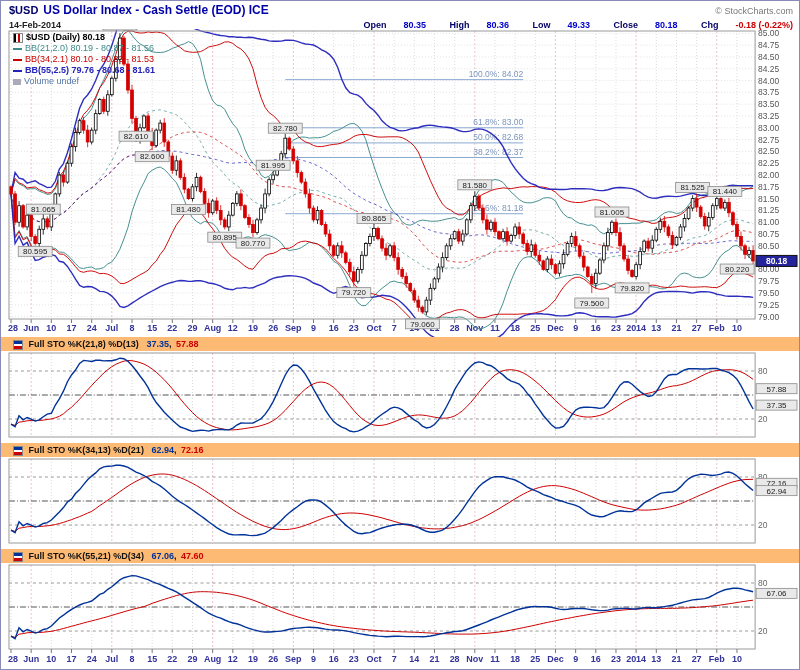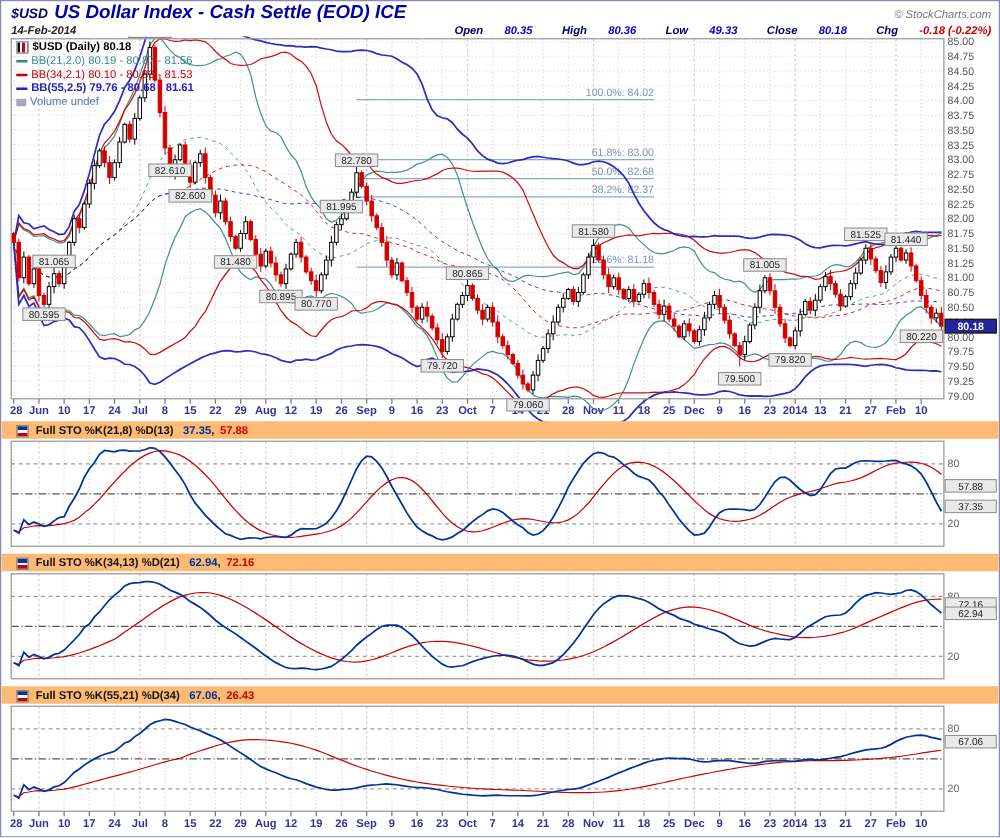--- a/index.html
+++ b/index.html
@@ -1,21 +1,21 @@
 <!DOCTYPE html>
 <html><head>
 <meta charset="utf-8">
 <style>
   html,body{margin:0;padding:0;background:#ffffff;font-family:"Liberation Sans",sans-serif;}
   .frame{width:800px;height:670px;box-sizing:border-box;border:1px solid #8a8ab8;background:#fff;overflow:hidden;}
   
-  .header{height:28px;box-sizing:border-box;padding:3px 6px 0 8px;font-style:italic;}
+  .header{height:28px;box-sizing:border-box;padding:3px 6px 0 8px;}
   .hrow{display:flex;justify-content:space-between;align-items:baseline;line-height:12px;white-space:nowrap;}
   .sym{font-weight:bold;color:#000066;font-size:11px;}
-  .ttl{color:#0000aa;font-size:15px;font-weight:bold;margin-left:5px;flex:1;text-align:left;}
+  .ttl{color:#0000aa;font-size:12px;font-weight:bold;margin-left:5px;flex:1;text-align:left;}
   .copy{color:#777777;font-size:9px;}
   .date{color:#222222;font-size:9px;font-weight:bold;}
   .quote span.lab{color:#000066;font-weight:bold;font-size:9px;margin-left:19px;}
   .quote span.val{color:#0000cc;font-weight:bold;font-size:9px;margin-left:17px;}
   .quote span.chg{color:#cc0000;}
   
   .chart-stack{position:relative;height:308px;}
   svg{display:block;}
   svg text{font-family:"Liberation Sans",sans-serif;}
   .main-legend{position:absolute;left:12px;top:3px;font-size:9px;line-height:11px;pointer-events:none;}
@@ -782,21 +782,21 @@
       <rect x="757" y="21.272000000000006" width="41" height="10" fill="#e9e9e9" stroke="#8a8a8a" stroke-width="0.8"></rect>
       <text x="777.5" y="29.272000000000006" font-size="8" fill="#222" text-anchor="middle" font-weight="normal">72.16</text>
       <rect x="757" y="28.648000000000003" width="41" height="10" fill="#e9e9e9" stroke="#8a8a8a" stroke-width="0.8"></rect>
       <text x="777.5" y="36.648" font-size="8" fill="#222" text-anchor="middle" font-weight="normal">62.94</text>
     </svg>
 
   <div class="sl">
     <span class="sw sw-osc"></span>
     <span class="sl-nm">Full STO %K(55,21) %D(34)</span>
     <span class="sl-k">67.06</span><span class="sl-nm">,</span>
-    <span class="sl-d">26.43</span>
+    <span class="sl-d">47.60</span>
   </div>
   <svg id="st3" width="798" height="106" viewBox="0 0 800 106" preserveAspectRatio="none">
       <rect x="8" y="2" width="748" height="84" fill="#ffffff"></rect>
       <line x1="10.021621621621621" y1="2" x2="10.021621621621621" y2="86" stroke="#dcdcdc" stroke-dasharray="1,2"></line>
       <line x1="30.237837837837837" y1="2" x2="30.237837837837837" y2="86" stroke="#eac3cd" stroke-dasharray="2,2"></line>
       <line x1="50.454054054054055" y1="2" x2="50.454054054054055" y2="86" stroke="#dcdcdc" stroke-dasharray="1,2"></line>
       <line x1="70.67027027027027" y1="2" x2="70.67027027027027" y2="86" stroke="#dcdcdc" stroke-dasharray="1,2"></line>
       <line x1="90.88648648648649" y1="2" x2="90.88648648648649" y2="86" stroke="#dcdcdc" stroke-dasharray="1,2"></line>
       <line x1="111.1027027027027" y1="2" x2="111.1027027027027" y2="86" stroke="#eac3cd" stroke-dasharray="2,2"></line>
       <line x1="131.31891891891894" y1="2" x2="131.31891891891894" y2="86" stroke="#dcdcdc" stroke-dasharray="1,2"></line>

